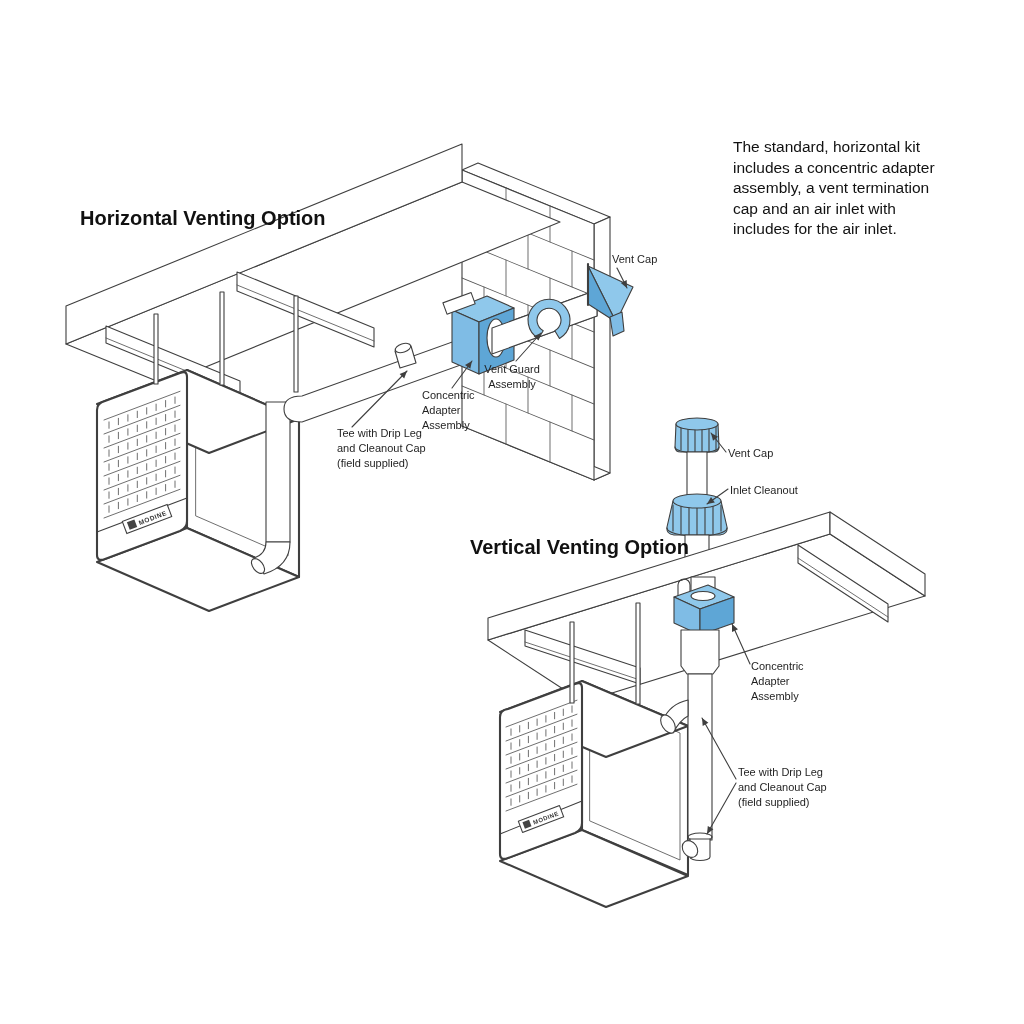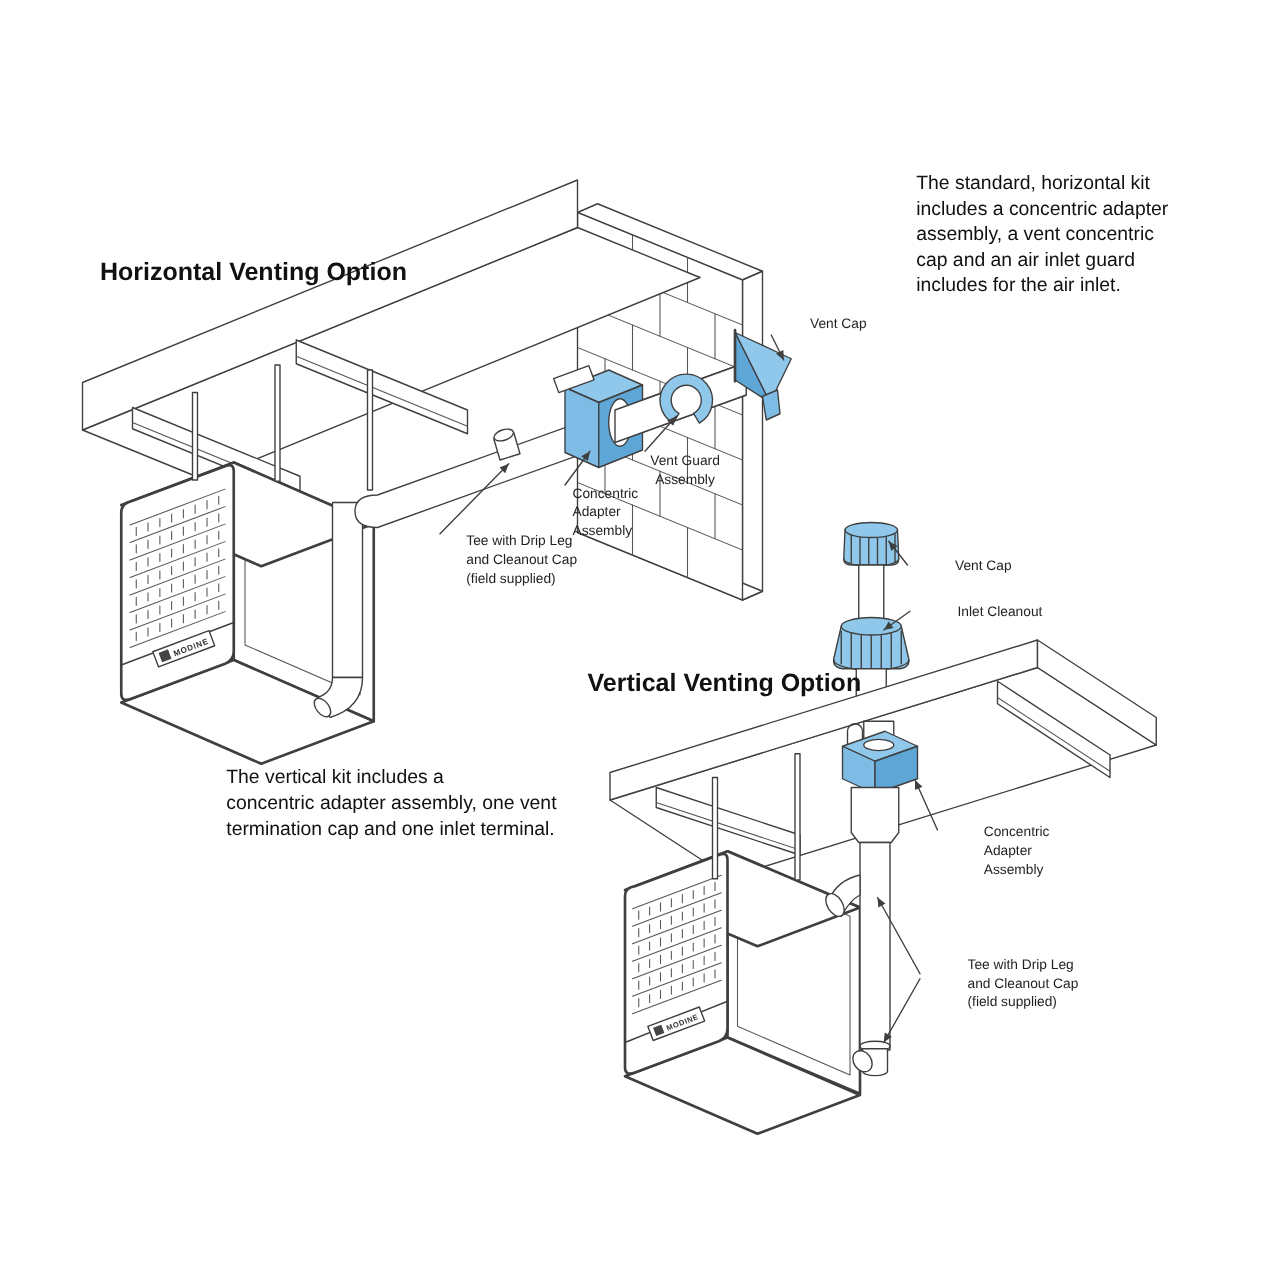--- a/index.html
+++ b/index.html
@@ -5,21 +5,21 @@
   html,body{margin:0;padding:0;background:#ffffff;}
   #stage{position:relative;width:1024px;height:1024px;background:#ffffff;overflow:hidden;
          font-family:"Liberation Sans", sans-serif;color:#1b1b1b;}
   #art{position:absolute;left:0;top:0;}
   
   .s{stroke:#3f3f3f;stroke-width:1.1;stroke-linejoin:round;stroke-linecap:round;fill:none;}
   .w{fill:#ffffff;}
   .b1{fill:#8FC8EB;} .b2{fill:#7FBCE5;} .b3{fill:#5EA6D6;}
   .thin{stroke-width:0.85;stroke:#555;}
   .bold2{stroke-width:2.1;}
-  .lbl{position:absolute;font-size:11px;line-height:15px;color:#1f1f1f;white-space:nowrap;padding-left:36px;}
+  .lbl{position:absolute;font-size:11px;line-height:15px;color:#1f1f1f;white-space:nowrap;}
   .para{position:absolute;font-size:15.5px;line-height:20.5px;color:#111;white-space:nowrap;}
   .ttl{position:absolute;font-size:20px;font-weight:700;color:#111;white-space:nowrap;}
   .ctr{text-align:center;}
 </style>
 </head>
 <body>
 
 <div id="stage">
 
 <svg id="art" width="1024" height="1024" viewBox="0 0 1024 1024">
@@ -200,22 +200,22 @@
           <polygon points="707,834 713.4,829.3 707.8,826.0" fill="#3f3f3f"></polygon>
         </g>
   </g>
 </svg>
 
   <div class="ttl" style="left:80px;top:207px;">Horizontal Venting Option</div>
 
   <div class="para" style="left:701px;top:137px;margin-left:32px;">
     <div>The standard, horizontal kit</div>
     <div>includes a concentric adapter</div>
-    <div>assembly, a vent concentric</div>
-    <div>cap and an air inlet guard</div>
+    <div>assembly, a vent termination</div>
+    <div>cap and an air inlet with</div>
     <div>includes for the air inlet.</div>
   </div>
 
   <div class="lbl" style="left:612px;top:252px;">Vent Cap</div>
 
   <div class="lbl ctr" style="left:468px;top:362px;width:88px;">
     <div>Vent Guard</div>
     <div>Assembly</div>
   </div>
 
@@ -224,25 +224,20 @@
     <div>Adapter</div>
     <div>Assembly</div>
   </div>
 
   <div class="lbl" style="left:337px;top:426px;">
     <div>Tee with Drip Leg</div>
     <div>and Cleanout Cap</div>
     <div>(field supplied)</div>
   </div>
 
-  <div class="para" style="left:181px;top:611px;line-height:21px;">
-    <div>The vertical kit includes a</div>
-    <div>concentric adapter assembly, one vent</div>
-    <div>termination cap and one inlet terminal.</div>
-  </div>
 
   <div class="ttl" style="left:470px;top:536px;">Vertical Venting Option</div>
 
   <div class="lbl" style="left:728px;top:446px;">Vent Cap</div>
 
   <div class="lbl" style="left:730px;top:483px;">Inlet Cleanout</div>
 
   <div class="lbl" style="left:751px;top:659px;">
     <div>Concentric</div>
     <div>Adapter</div>

